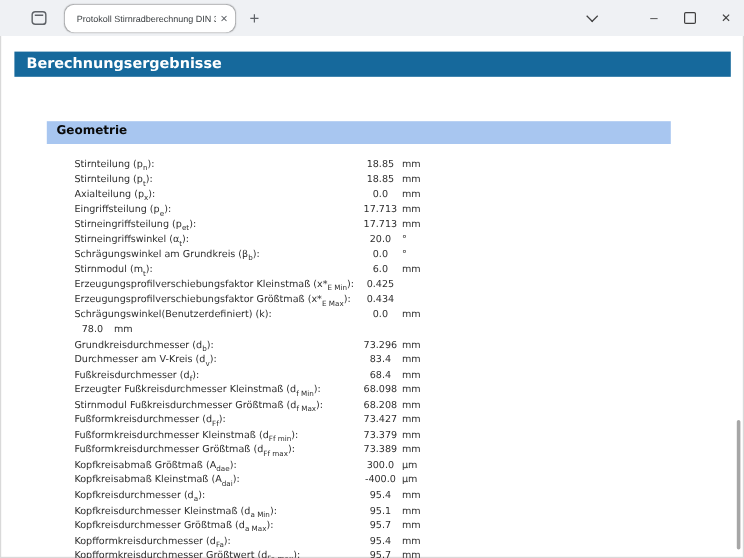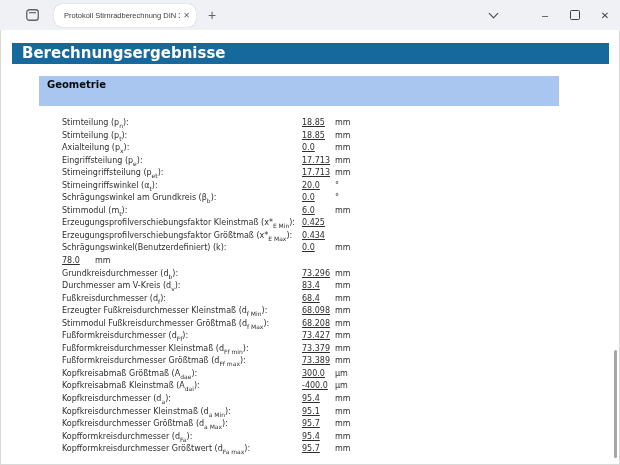--- a/index.html
+++ b/index.html
@@ -19,29 +19,29 @@
   .ctrl-chevron{margin-right:22px;}
   .chev{width:6px;height:6px;border-right:1.2px solid #404040;border-bottom:1.2px solid #404040;transform:rotate(45deg);margin-top:-3px;}
   .minus{font-size:11px;}
   .maxbox{width:8px;height:8px;border:1.1px solid #404040;border-radius:1.5px;display:inline-block;}
   .closex{font-size:10px;}
 
   
   .content{position:absolute;top:30px;left:0;right:0;bottom:0;background:#fff;
            border-left:1px solid #d9d9d9;border-right:1px solid #d9d9d9;border-bottom:1px solid #d9d9d9;box-sizing:border-box;}
   .banner{margin:13px 10px 0 11px;height:21px;background:var(--banner,#16699c);color:#fff;
-          font-weight:bold;font-size:15px;line-height:21px;padding-left:10px;font-family:"DejaVu Sans",sans-serif;}
-  .section-bar{margin:12px 0 0 38px;width:520px;height:30px;background:var(--section,#a8c6f0);
+          font-weight:bold;font-size:12px;line-height:21px;padding-left:10px;font-family:"DejaVu Sans",sans-serif;}
+  .section-bar{margin:37px 0 0 38px;width:520px;height:19px;background:var(--section,#a8c6f0);
                font-weight:bold;font-size:10px;line-height:17px;padding-left:8px;color:#0a0a0a;
                box-sizing:border-box;font-family:"DejaVu Sans",sans-serif;}
   .rows{margin:11px 0 0 61px;font-family:"DejaVu Sans",sans-serif;}
   .row{display:flex;height:12.55px;line-height:12.55px;font-size:8px;color:#2e2e2e;white-space:nowrap;}
   .rlabel{width:240px;overflow:hidden;}
   .rlabel sub{font-size:6px;line-height:1;}
-  .rvalue{width:30px;text-align:left;text-decoration:underline;}
+  .rvalue{width:30px;text-align:center;}
   .runit{padding-left:3px;}
 
   
   .scroll-thumb{position:absolute;right:2px;top:320px;width:3px;height:108px;background:#a6a6a6;border-radius:2px;}
 </style>
 </head>
 <body>
 
 <div class="window">
 

